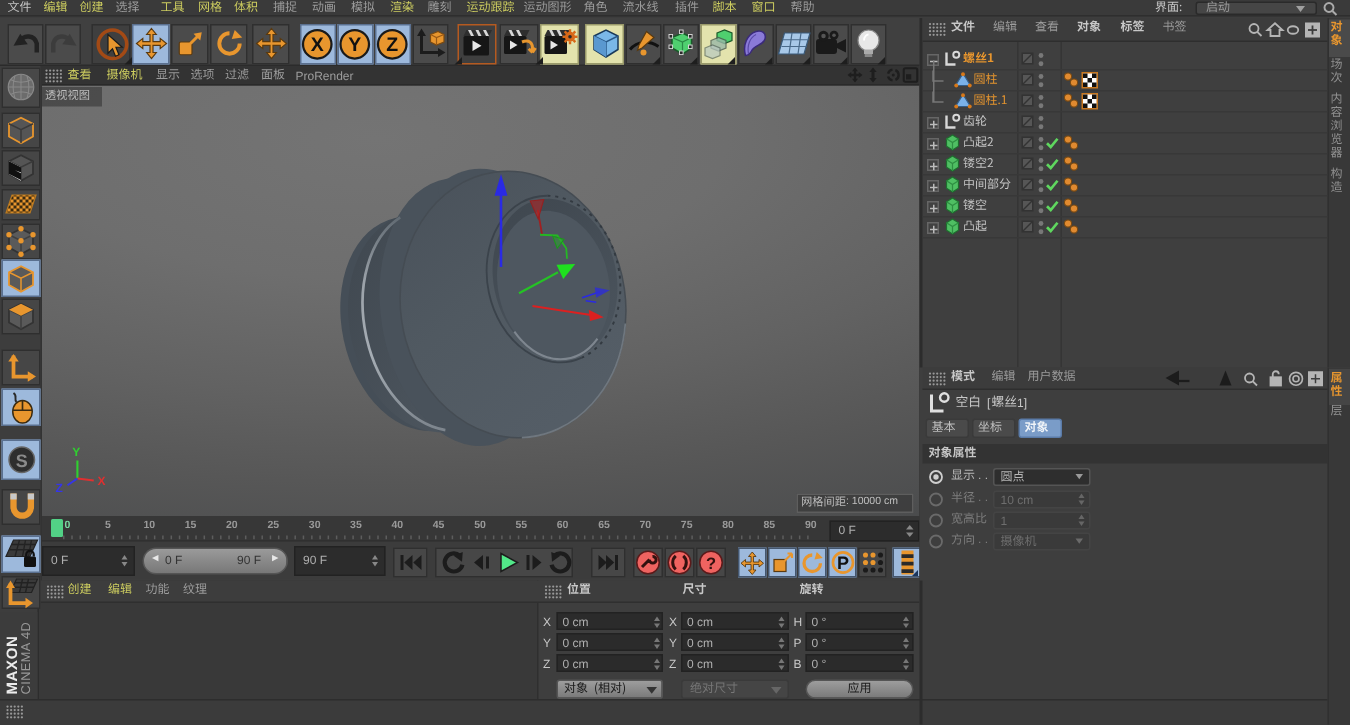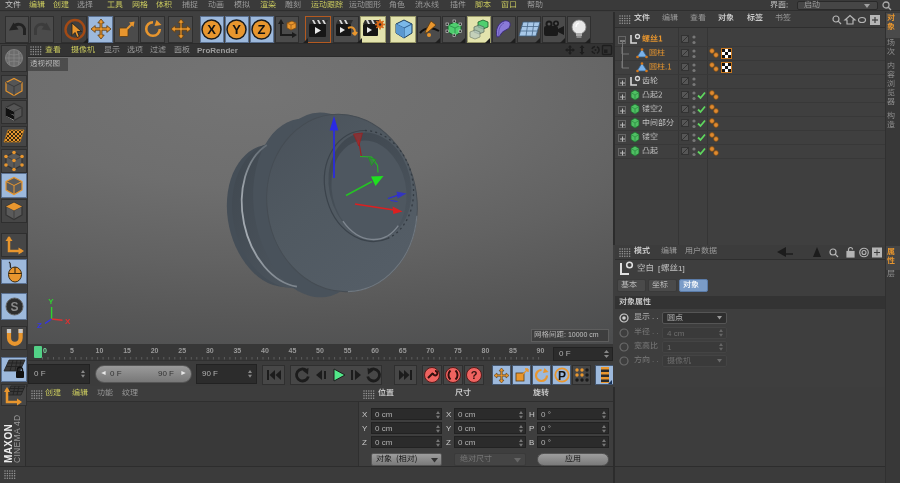--- a/index.html
+++ b/index.html
@@ -278,21 +278,21 @@
     <use href="#g52" transform="translate(8.0 6.4) scale(0.080)"></use>
   </svg>
 <svg class="t " style="left:150.0px;top:45.5px" width="18" height="11" fill="#9d9d9d">
     <use href="#g53" transform="translate(0.0 6.4) scale(0.080)"></use>
     <use href="#g54" transform="translate(8.0 6.4) scale(0.080)"></use>
   </svg>
 <svg class="t " style="left:174.0px;top:45.5px" width="18" height="11" fill="#9d9d9d">
     <use href="#g42" transform="translate(0.0 6.4) scale(0.080)"></use>
     <use href="#g55" transform="translate(8.0 6.4) scale(0.080)"></use>
   </svg>
-<div class="lt " style="left:197.0px;top:45.5px;font-size:8px;color:#9d9d9d;font-weight:bold;">ProRender</div>
+<div class="lt " style="left:197.0px;top:45.5px;font-size:8px;color:#9d9d9d;font-weight:normal;">ProRender</div>
 <svg class="t" style="left:30px;top:46px" width="11" height="9">
     <circle cx="1.0" cy="1.0" r="0.75" fill="#989898"></circle>
     <circle cx="1.0" cy="3.4" r="0.75" fill="#989898"></circle>
     <circle cx="1.0" cy="5.8" r="0.75" fill="#989898"></circle>
     <circle cx="1.0" cy="8.2" r="0.75" fill="#989898"></circle>
     <circle cx="3.4" cy="1.0" r="0.75" fill="#989898"></circle>
     <circle cx="3.4" cy="3.4" r="0.75" fill="#989898"></circle>
     <circle cx="3.4" cy="5.8" r="0.75" fill="#989898"></circle>
     <circle cx="3.4" cy="8.2" r="0.75" fill="#989898"></circle>
     <circle cx="5.8" cy="1.0" r="0.75" fill="#989898"></circle>
@@ -1266,21 +1266,21 @@
   </svg>
 <svg class="t" style="left:619px;top:328px" width="10" height="10">
     <circle cx="5" cy="5" r="4" fill="none" stroke="#6a6a6a" stroke-width="1.2"></circle>
   </svg>
 <svg class="t " style="left:634.0px;top:328.0px" width="18" height="11" fill="#7d7d7d">
     <use href="#g129" transform="translate(0.0 6.4) scale(0.080)"></use>
     <use href="#g130" transform="translate(8.0 6.4) scale(0.080)"></use>
   </svg>
 <div class="lt " style="left:652.0px;top:327.0px;font-size:8px;color:#7d7d7d;font-weight:normal;">. .</div>
 <div class="" style="left:662px;top:327px;width:65px;height:12px;background:#3a3a3a;border:1px solid #444;border-radius:2px"></div>
-<div class="lt " style="left:667.0px;top:328.5px;font-size:8px;color:#6e6e6e;font-weight:normal;">4 cm</div>
+<div class="lt " style="left:667.0px;top:328.5px;font-size:8px;color:#6e6e6e;font-weight:normal;">10 cm</div>
 <svg class="t" style="left:719.0px;top:329.0px" width="5" height="8" fill="#666">
     <path d="M0 3 L2 0 L4 3 Z"></path>
     <path d="M0 4.7 L2 7.7 L4 4.7 Z"></path>
   </svg>
 <svg class="t" style="left:619px;top:342px" width="10" height="10">
     <circle cx="5" cy="5" r="4" fill="none" stroke="#6a6a6a" stroke-width="1.2"></circle>
   </svg>
 <svg class="t " style="left:634.0px;top:342.0px" width="26" height="11" fill="#7d7d7d">
     <use href="#g131" transform="translate(0.0 6.4) scale(0.080)"></use>
     <use href="#g132" transform="translate(8.0 6.4) scale(0.080)"></use>

